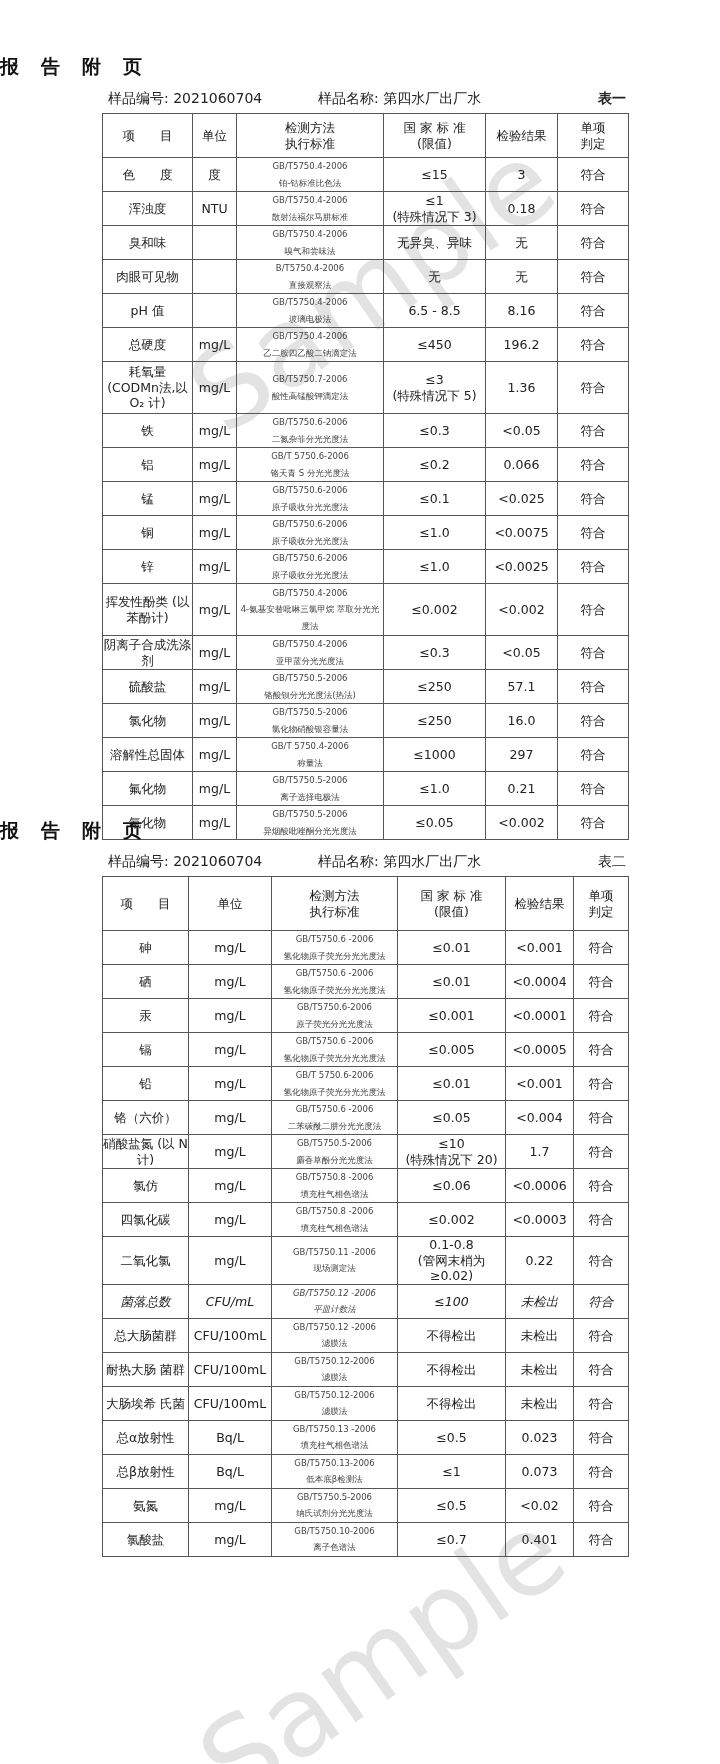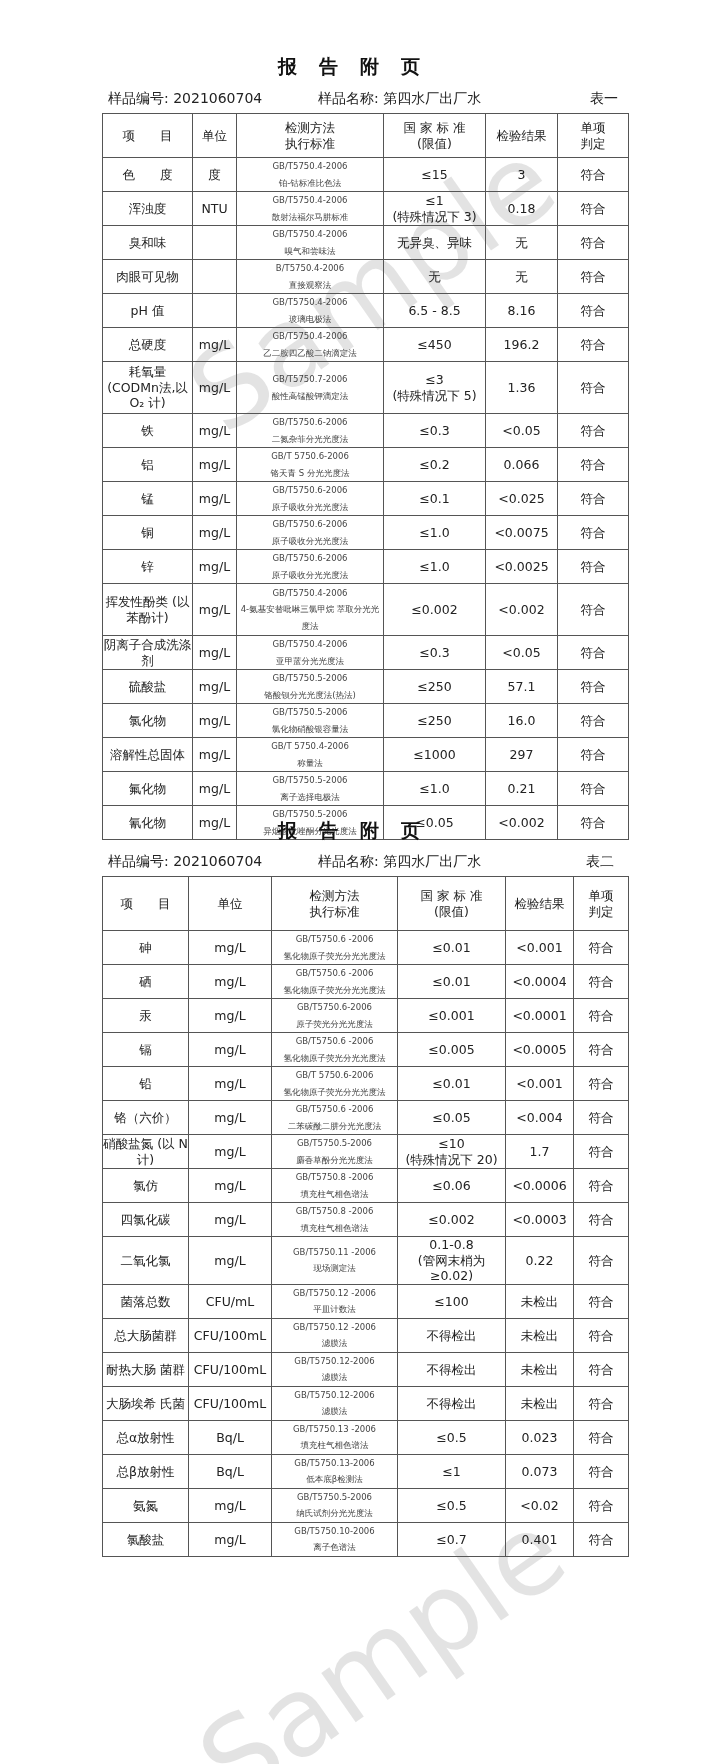--- a/index.html
+++ b/index.html
@@ -1,18 +1,18 @@
 <!DOCTYPE html>
 <html><head>
 <meta charset="utf-8">
 <style>
   html, body { margin:0; padding:0; background:#ffffff; }
   body { width:720px; height:1764px; position:relative; overflow:hidden;
          font-family:"DejaVu Sans","Liberation Sans",sans-serif; color:#222; }
-  .page-title { position:absolute; left:0; width:720px; text-align:center;
+  .page-title { position:absolute; left:0; width:720px; text-align:left;
                 font-size:19px; font-weight:bold; letter-spacing:22px; color:#111; }
   .meta { position:absolute; left:108px; width:518px; font-size:14px; color:#222; }
   .meta span { position:absolute; top:0; white-space:nowrap; }
   table { position:absolute; left:102px; border-collapse:collapse; table-layout:fixed;
           font-size:12.5px; color:#222; }
   td, th { border:1.2px solid #555; text-align:center; vertical-align:middle;
            padding:0; font-weight:normal; line-height:1.25; }
   th { font-size:12.5px; }
   .m1 { font-size:8.5px; color:#444; line-height:1.9; }
   .watermark { position:absolute; font-size:110px; color:rgba(0,0,0,0.11);
@@ -22,21 +22,21 @@
 </head>
 <body>
 
 <div class="watermark" style="left:240px; top:330px;">Sample</div>
 <div class="watermark" style="left:250px; top:1700px;">Sample</div>
 
 <div class="page-title" style="top:54px;">报告附页</div>
 <div class="meta" style="top:90px;">
   <span style="left:0;">样品编号: 2021060704</span>
   <span style="left:210px;">样品名称: 第四水厂出厂水</span>
-  <span style="right:8px;">表一</span>
+  <span style="right:0;font-weight:bold;">表一</span>
 </div>
 
 <table style="top:113px; width:526px;">
   <colgroup>
     <col style="width:90px">
       <col style="width:44px">
       <col style="width:147px">
     <col style="width:102px">
       <col style="width:72px">
       <col style="width:71px">
@@ -310,21 +310,21 @@
         <td>&lt;0.002</td>
         <td>符合</td>
       </tr>
     </tbody>
 </table>
 
 <div class="page-title" style="top:818px;">报告附页</div>
 <div class="meta" style="top:853px;">
   <span style="left:0;">样品编号: 2021060704</span>
   <span style="left:210px;">样品名称: 第四水厂出厂水</span>
-  <span style="right:12px;text-align:right;">表二</span>
+  <span style="right:0;text-align:right;">表二</span>
 </div>
 
 <table style="top:876px; width:526px;">
   <colgroup>
     <col style="width:86px">
       <col style="width:83px">
       <col style="width:126px">
     <col style="width:108px">
       <col style="width:68px">
       <col style="width:55px">
@@ -474,21 +474,21 @@
           <div class="m1">GB/T5750.11 -2006</div>
           <div class="m1">现场测定法</div>
         </td>
         <td>
           <div>0.1-0.8</div>
           <div class="">(管网末梢为≥0.02)</div>
         </td>
         <td>0.22</td>
         <td>符合</td>
       </tr>
-      <tr style="height: 34px;">
+      <tr style="height: 34px; font-style: italic;">
         <td>菌落总数</td>
         <td>CFU/mL</td>
         <td>
           <div class="m1">GB/T5750.12 -2006</div>
           <div class="m1">平皿计数法</div>
         </td>
         <td>
           <div>≤100</div>
         </td>
         <td>未检出</td>

